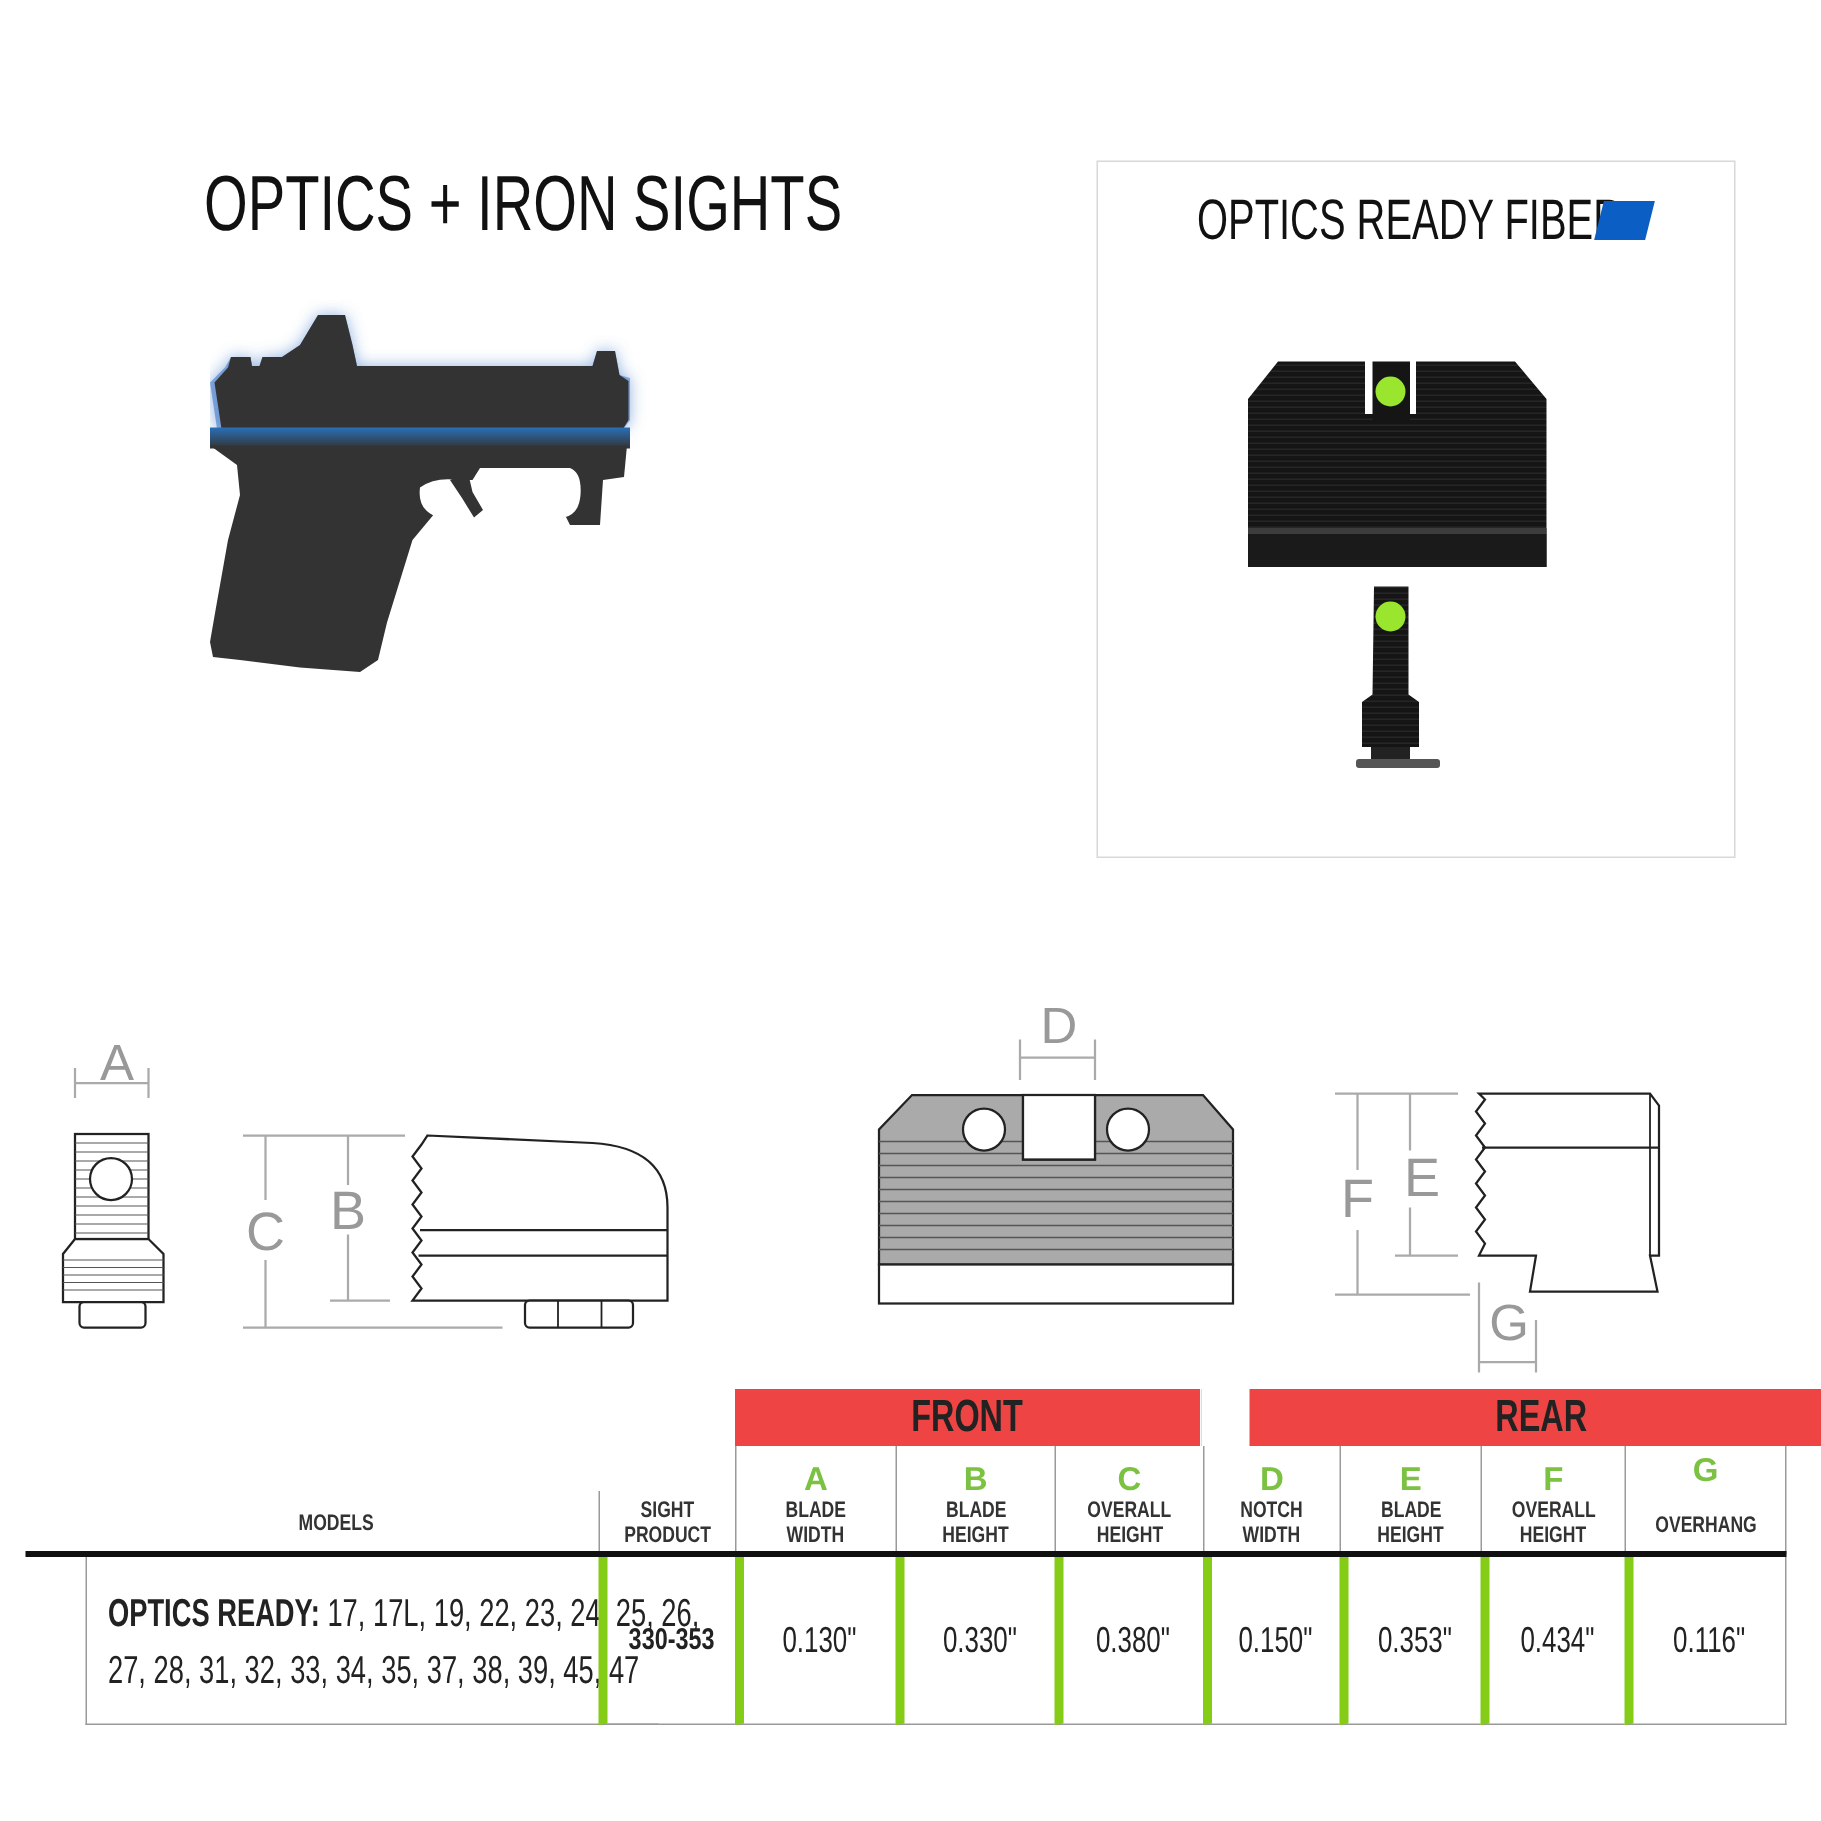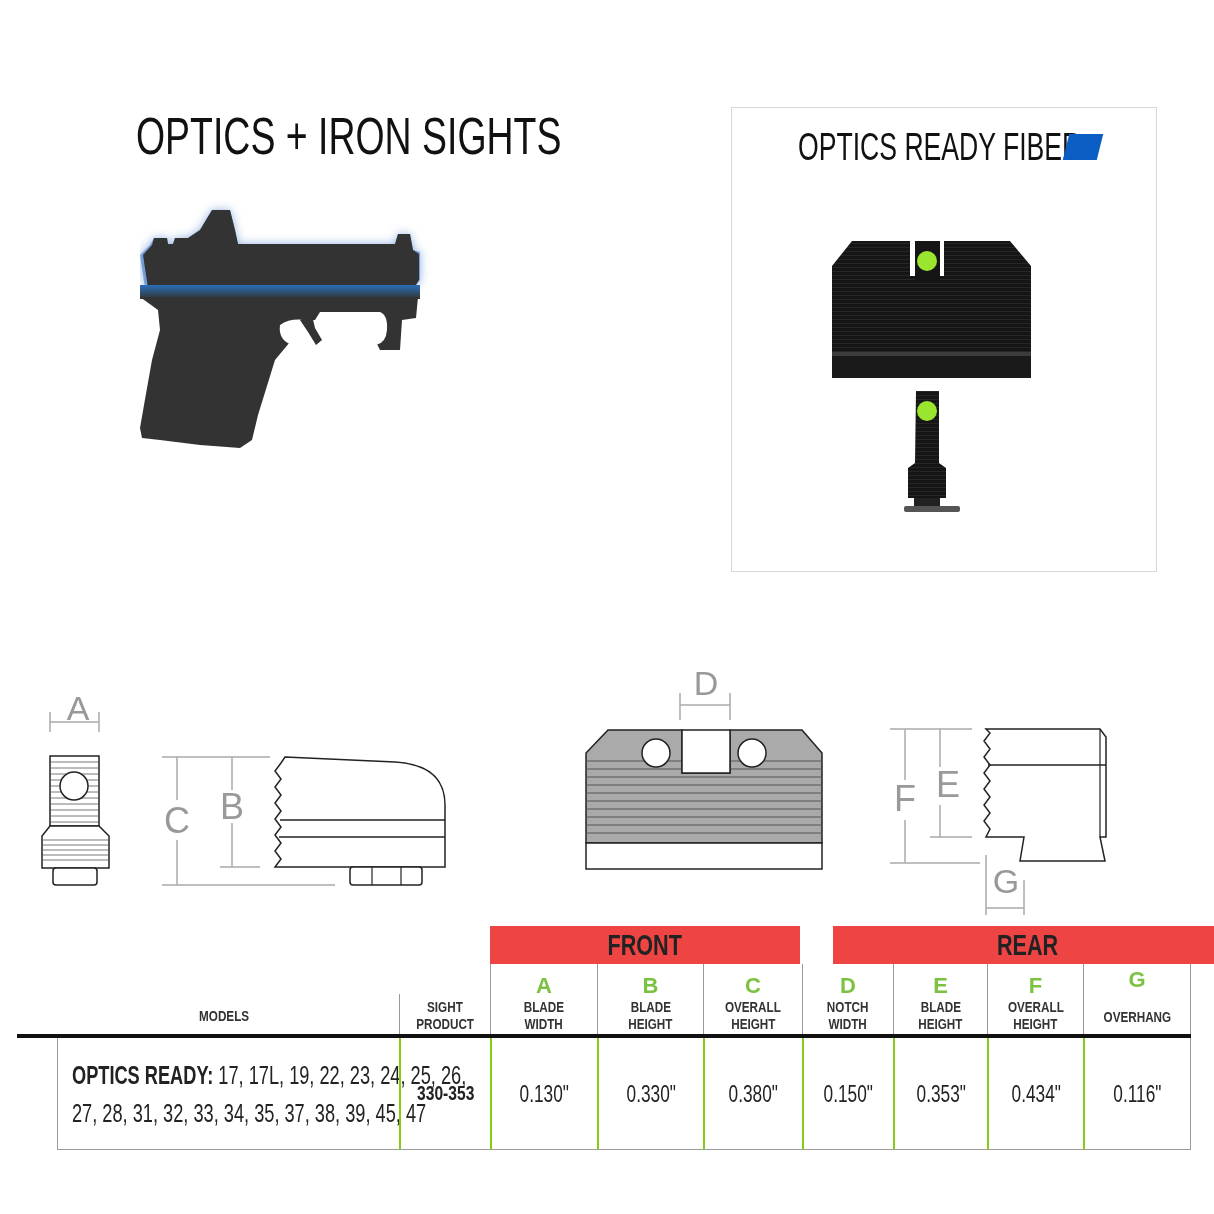--- a/index.html
+++ b/index.html
@@ -36,21 +36,21 @@
   }
   .grp-row { position: absolute; top: 0; height: 38px; background: #ef4444; display: flex; align-items: center; justify-content: center; }
   .grp-label { font-size: 30px; font-weight: 700; color: #222; transform: scaleX(0.72); white-space: nowrap; }
 
   .hdr-cell { position: absolute; top: 38px; height: 72px; display: flex; flex-direction: column; align-items: center; justify-content: flex-end; padding-bottom: 4px; border-left: 1px solid #9a9a9a; }
   .hdr-letter { font-size: 22px; font-weight: 700; color: #7cc242; line-height: 24px; }
   .hdr-text { font-size: 15px; font-weight: 700; color: #333; line-height: 17px; text-align: center; transform: scaleX(0.78); white-space: nowrap; }
 
   .thick-line { position: absolute; left: 0; top: 108px; width: 1174px; height: 4px; background: #111; }
 
-  .body-cell { position: absolute; top: 112px; height: 112px; display: flex; align-items: center; justify-content: center; border-left: 2px solid #84cc16; border-bottom: 1px solid #9a9a9a; }
+  .body-cell { position: absolute; top: 112px; height: 112px; display: flex; align-items: center; justify-content: center; border-left: 6px solid #84cc16; border-bottom: 1px solid #9a9a9a; }
   .val { font-size: 24px; color: #222; transform: scaleX(0.72); white-space: nowrap; }
   .prod-val { font-size: 20px; font-weight: 700; color: #222; transform: scaleX(0.78); }
   .models-cell { justify-content: flex-start; padding-left: 14px; margin-left: 40px; }
   .models-text { font-size: 26px; color: #222; line-height: 38px; transform: scaleX(0.70); transform-origin: left center; white-space: nowrap; }
   .models-text b { font-weight: 700; }
 </style>
 </head>
 <body>
 
 <div class="main-title">OPTICS + IRON SIGHTS</div>

